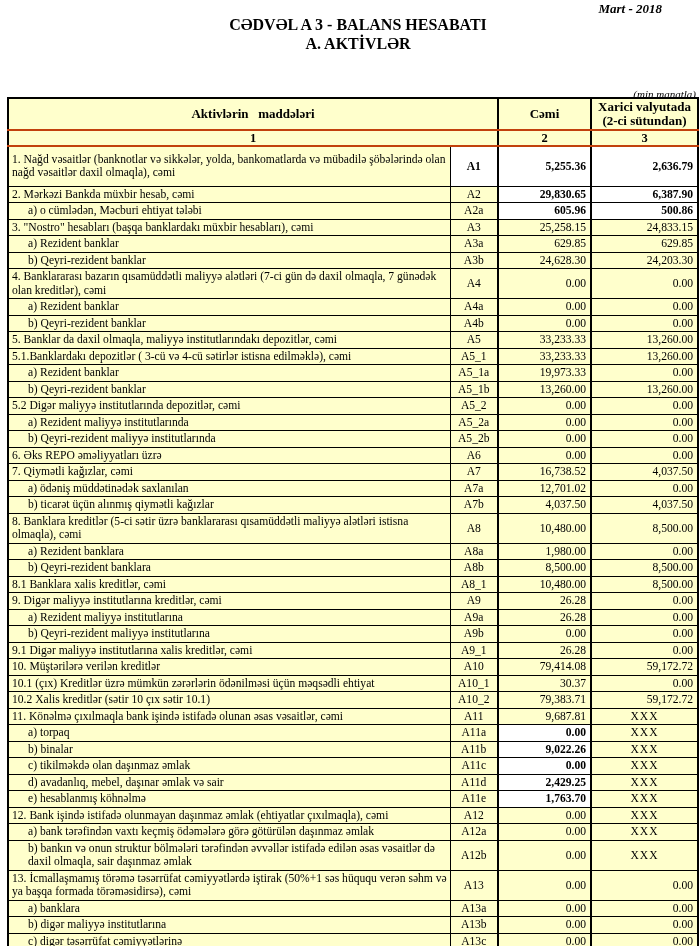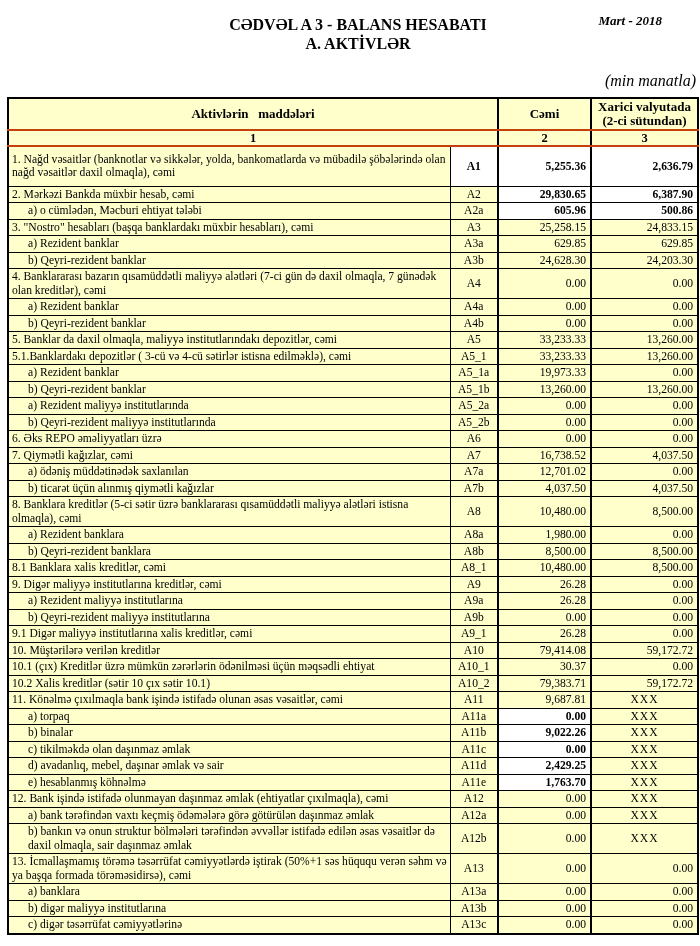--- a/index.html
+++ b/index.html
@@ -1,22 +1,22 @@
 <!DOCTYPE html>
 <html style="--cell-bg: #FFFFCC; --white-bg: #FFFFFF;"><head>
 <meta charset="utf-8">
 <style>
   html,body{margin:0;padding:0;background:#ffffff;}
   body{width:700px;height:946px;position:relative;overflow:hidden;
        font-family:"Liberation Serif","DejaVu Serif",serif;color:#000;}
   .page{position:absolute;inset:0;}
-  .date-label{position:absolute;top:13px;right:38px;font-weight:bold;font-style:italic;font-size:13px;}
+  .date-label{position:absolute;top:1px;right:38px;font-weight:bold;font-style:italic;font-size:13px;}
   .title-block{position:absolute;top:16px;left:0;width:700px;text-align:center;
                font-weight:bold;font-size:16px;line-height:1.18;margin-left:8px;}
-  .unit-note{position:absolute;top:72px;right:4px;font-style:italic;font-size:16px;}
+  .unit-note{position:absolute;top:88px;right:4px;font-style:italic;font-size:11px;}
   table.balance{position:absolute;top:97px;left:7px;width:690px;border-collapse:collapse;
                 table-layout:fixed;border:2px solid #000;}
   th,td{border:1px solid #000;background:var(--cell-bg,#FFFFCC);padding:0;vertical-align:middle;
         overflow:hidden;}
   thead th{font-weight:bold;text-align:center;border-bottom:2px solid #c2410c;}
   tr.hdr-main{height:32px;}
   tr.hdr-main th{font-size:13px;line-height:1.1;}
   th.items-hdr{white-space:pre;}
   tr.hdr-num{height:16px;}
   tr.hdr-num th{font-size:12.5px;line-height:13px;}
@@ -140,20 +140,26 @@
           <td class="num b2l">19,973.33</td>
           <td class="num b2l">0.00</td>
         </tr>
         <tr>
           <td class="desc ind">b) Qeyri-rezident banklar</td>
           <td class="code">A5_1b</td>
           <td class="num b2l">13,260.00</td>
           <td class="num b2l">13,260.00</td>
         </tr>
         <tr>
+          <td class="desc">5.2 Digər maliyyə institutlarında depozitlər, cəmi</td>
+          <td class="code">A5_2</td>
+          <td class="num b2l">0.00</td>
+          <td class="num b2l">0.00</td>
+        </tr>
+        <tr>
           <td class="desc ind">a) Rezident maliyyə institutlarında</td>
           <td class="code">A5_2a</td>
           <td class="num b2l">0.00</td>
           <td class="num b2l">0.00</td>
         </tr>
         <tr>
           <td class="desc ind">b) Qeyri-rezident maliyyə institutlarında</td>
           <td class="code">A5_2b</td>
           <td class="num b2l">0.00</td>
           <td class="num b2l">0.00</td>

